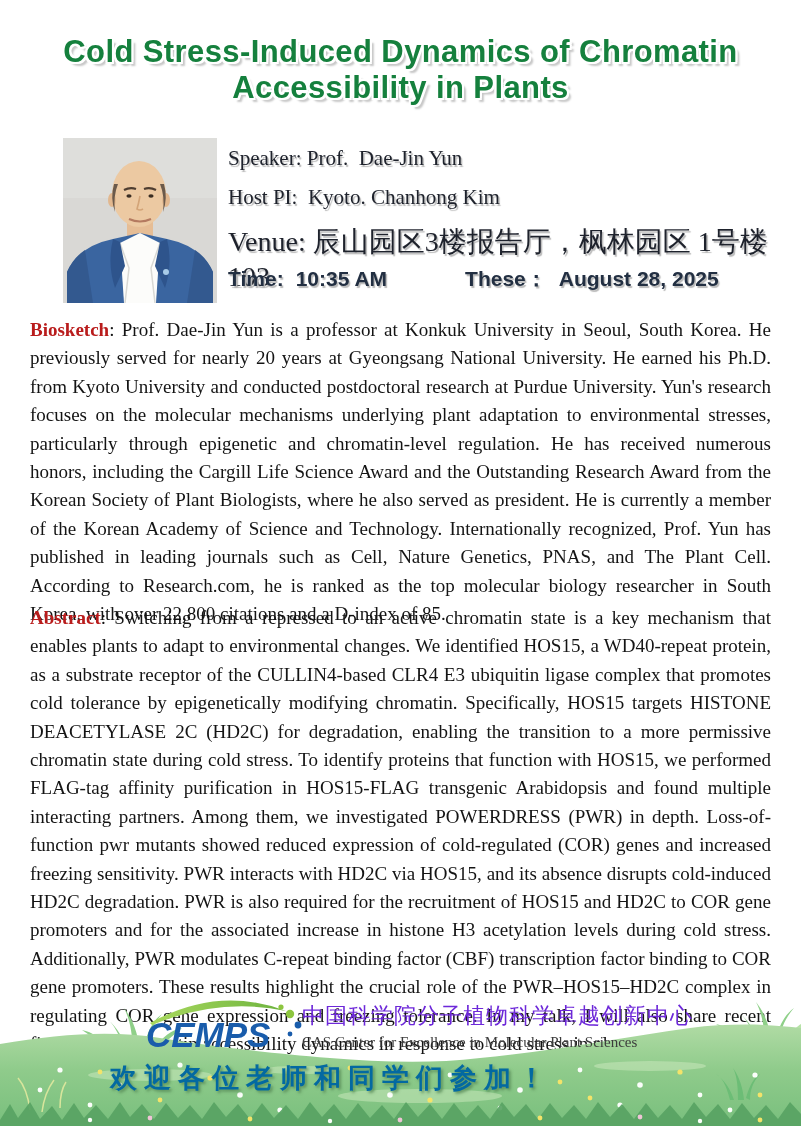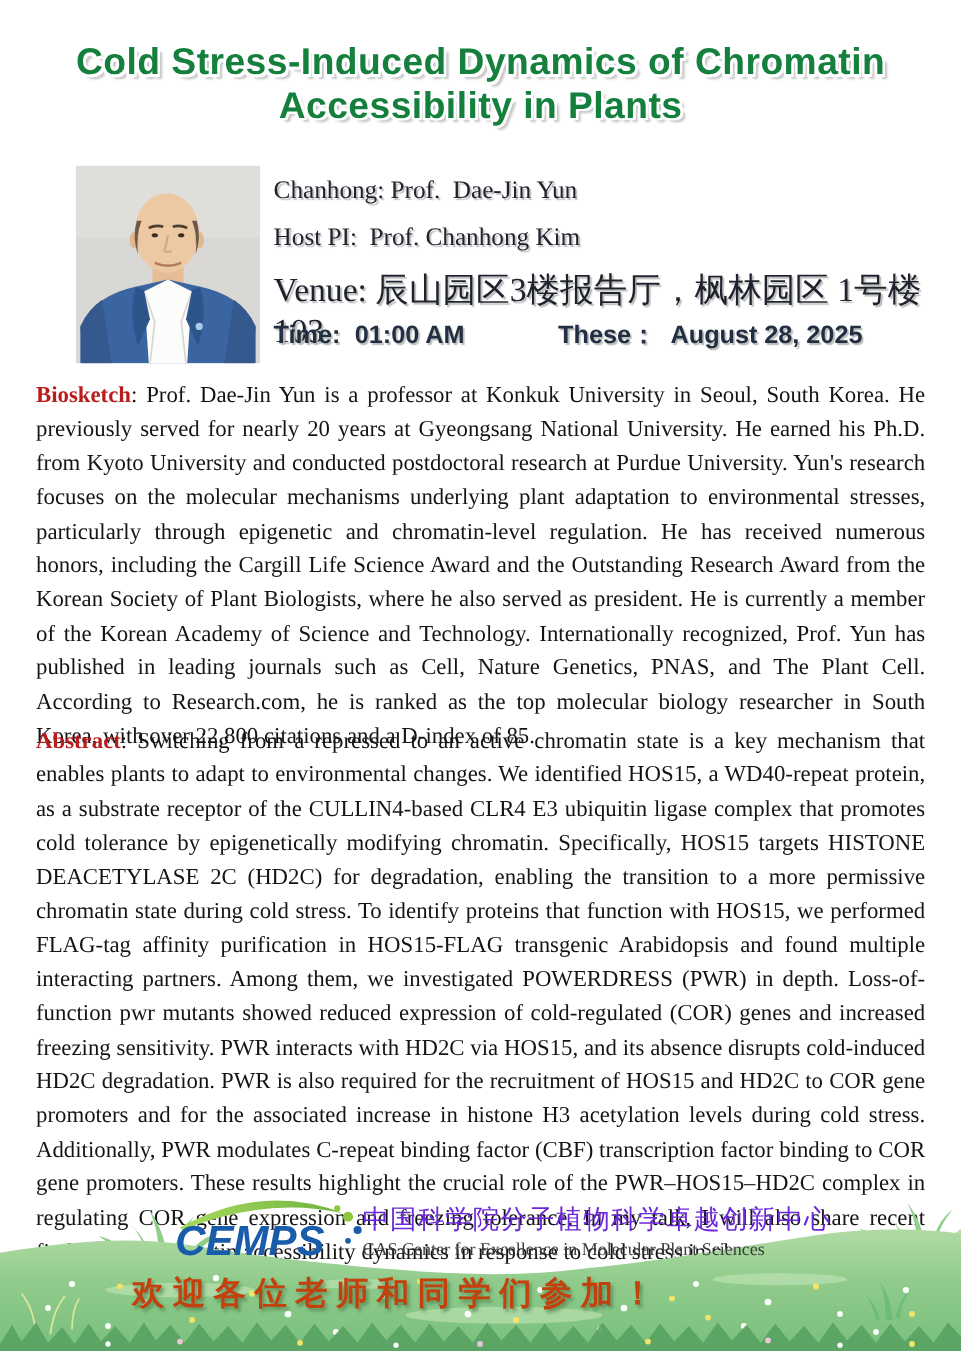--- a/index.html
+++ b/index.html
@@ -66,21 +66,21 @@
   .org-en {
     font-family:Liberation Serif, serif; font-size:15px; color:#3c3c3c;
     margin-top:3px; white-space:nowrap;
   }
 
   
   .meadow { position:absolute; left:0; bottom:0; width:801px; height:126px; }
   .welcome {
     position:absolute; left:0; top:1060px; width:662px; text-align:center;
     font-family:"Liberation Sans", sans-serif; font-weight:bold;
-    font-size:27px; letter-spacing:7px; color:#c2410c;
+    font-size:27px; letter-spacing:7px; color:#0369a1;
     text-shadow:2px 2px 3px rgba(85,135,85,0.85);
   }
 </style>
 </head>
 <body>
 
 <div class="poster">
 
   <div class="title">
     <div>Cold Stress-Induced Dynamics of Chromatin</div>
@@ -117,30 +117,30 @@
       <path d="M81,51 Q87,49 93,52" stroke="#4e3d30" stroke-width="2.2" fill="none"></path>
       <ellipse cx="66" cy="58" rx="2.6" ry="1.7" fill="#3a2d22"></ellipse>
       <ellipse cx="88" cy="58" rx="2.6" ry="1.7" fill="#3a2d22"></ellipse>
       <path d="M77,58 Q75.5,66 74,71 Q77,73 80,71" stroke="#d3a478" stroke-width="1.6" fill="none"></path>
       <path d="M66,81 Q77,86 88,81" stroke="#b47a60" stroke-width="2" fill="none"></path>
     </svg>
   </div>
 
   <div class="info">
     <div class="info-line line-speaker">
-      <span class="lbl">Chanhong:</span><span class="val"> Prof.  Dae-Jin Yun</span>
+      <span class="lbl">Speaker:</span><span class="val"> Prof.  Dae-Jin Yun</span>
     </div>
     <div class="info-line line-host">
-      <span class="lbl">Host PI:</span><span class="val">  Prof. Chanhong Kim</span>
+      <span class="lbl">Host PI:</span><span class="val">  Kyoto. Chanhong Kim</span>
     </div>
     <div class="info-line line-venue">
       <span class="lbl">Venue:</span><span class="val"> 辰山园区3楼报告厅，枫林园区 1号楼103</span>
     </div>
     <div class="info-line line-time">
-      <span class="lbl">Time:</span><span class="sp"></span><span class="val">01:00 AM</span><span class="gap"></span><span class="lbl">These：</span><span class="sp"></span><span class="val">August 28, 2025</span>
+      <span class="lbl">Time:</span><span class="sp"></span><span class="val">10:35 AM</span><span class="gap"></span><span class="lbl">These：</span><span class="sp"></span><span class="val">August 28, 2025</span>
     </div>
   </div>
 
   <p class="para para-bio"><b>Biosketch</b><span class="ptext">: Prof. Dae-Jin Yun is a professor at Konkuk University in Seoul, South Korea. He previously served for nearly 20 years at Gyeongsang National University. He earned his Ph.D. from Kyoto University and conducted postdoctoral research at Purdue University. Yun's research focuses on the molecular mechanisms underlying plant adaptation to environmental stresses, particularly through epigenetic and chromatin-level regulation. He has received numerous honors, including the Cargill Life Science Award and the Outstanding Research Award from the Korean Society of Plant Biologists, where he also served as president. He is currently a member of the Korean Academy of Science and Technology. Internationally recognized, Prof. Yun has published in leading journals such as Cell, Nature Genetics, PNAS, and The Plant Cell. According to Research.com, he is ranked as the top molecular biology researcher in South Korea, with over 22,800 citations and a D-index of 85.</span></p>
 
   <p class="para para-abs"><b>Abstract</b><span class="ptext">: Switching from a repressed to an active chromatin state is a key mechanism that enables plants to adapt to environmental changes. We identified HOS15, a WD40-repeat protein, as a substrate receptor of the CULLIN4-based CLR4 E3 ubiquitin ligase complex that promotes cold tolerance by epigenetically modifying chromatin. Specifically, HOS15 targets HISTONE DEACETYLASE 2C (HD2C) for degradation, enabling the transition to a more permissive chromatin state during cold stress. To identify proteins that function with HOS15, we performed FLAG-tag affinity purification in HOS15-FLAG transgenic Arabidopsis and found multiple interacting partners. Among them, we investigated POWERDRESS (PWR) in depth. Loss-of-function pwr mutants showed reduced expression of cold-regulated (COR) genes and increased freezing sensitivity. PWR interacts with HD2C via HOS15, and its absence disrupts cold-induced HD2C degradation. PWR is also required for the recruitment of HOS15 and HD2C to COR gene promoters and for the associated increase in histone H3 acetylation levels during cold stress. Additionally, PWR modulates C-repeat binding factor (CBF) transcription factor binding to COR gene promoters. These results highlight the crucial role of the PWR–HOS15–HD2C complex in regulating COR gene expression and freezing tolerance. In my talk, I will also share recent findings on chromatin accessibility dynamics in response to cold stress in plants.</span></p>
 
   <div class="meadow">
     <svg width="801" height="126" viewBox="0 0 801 126">
       <defs>

